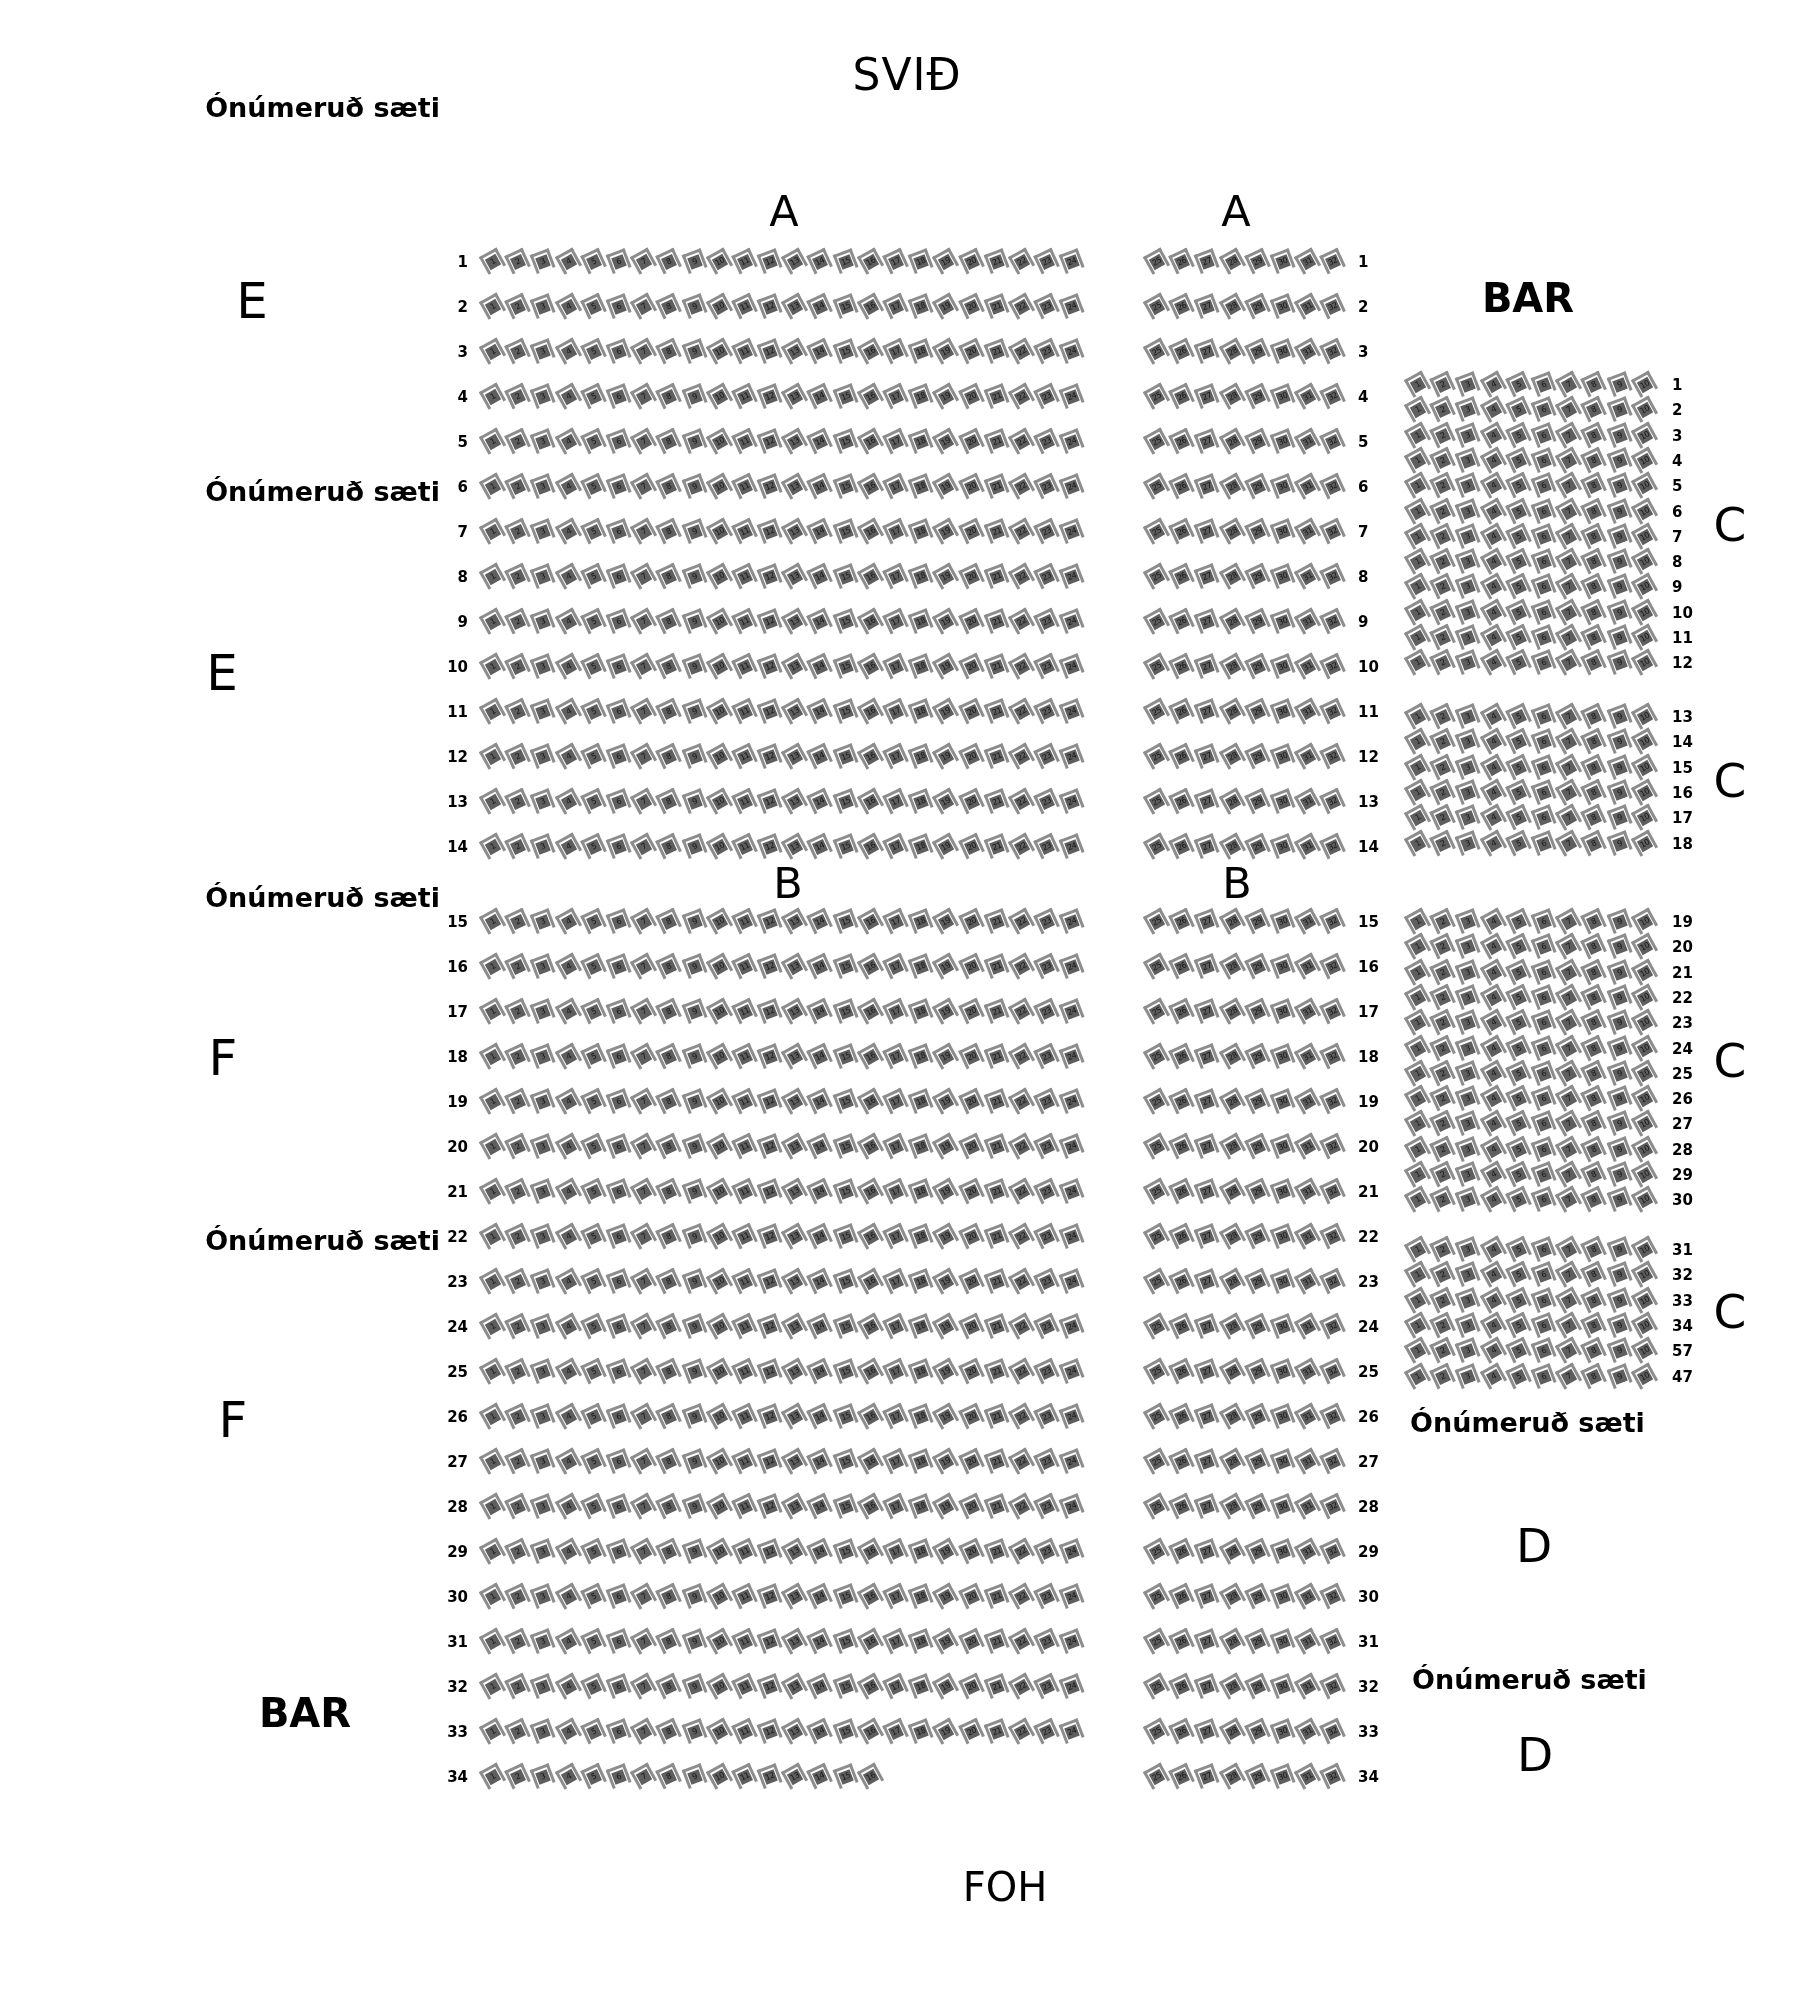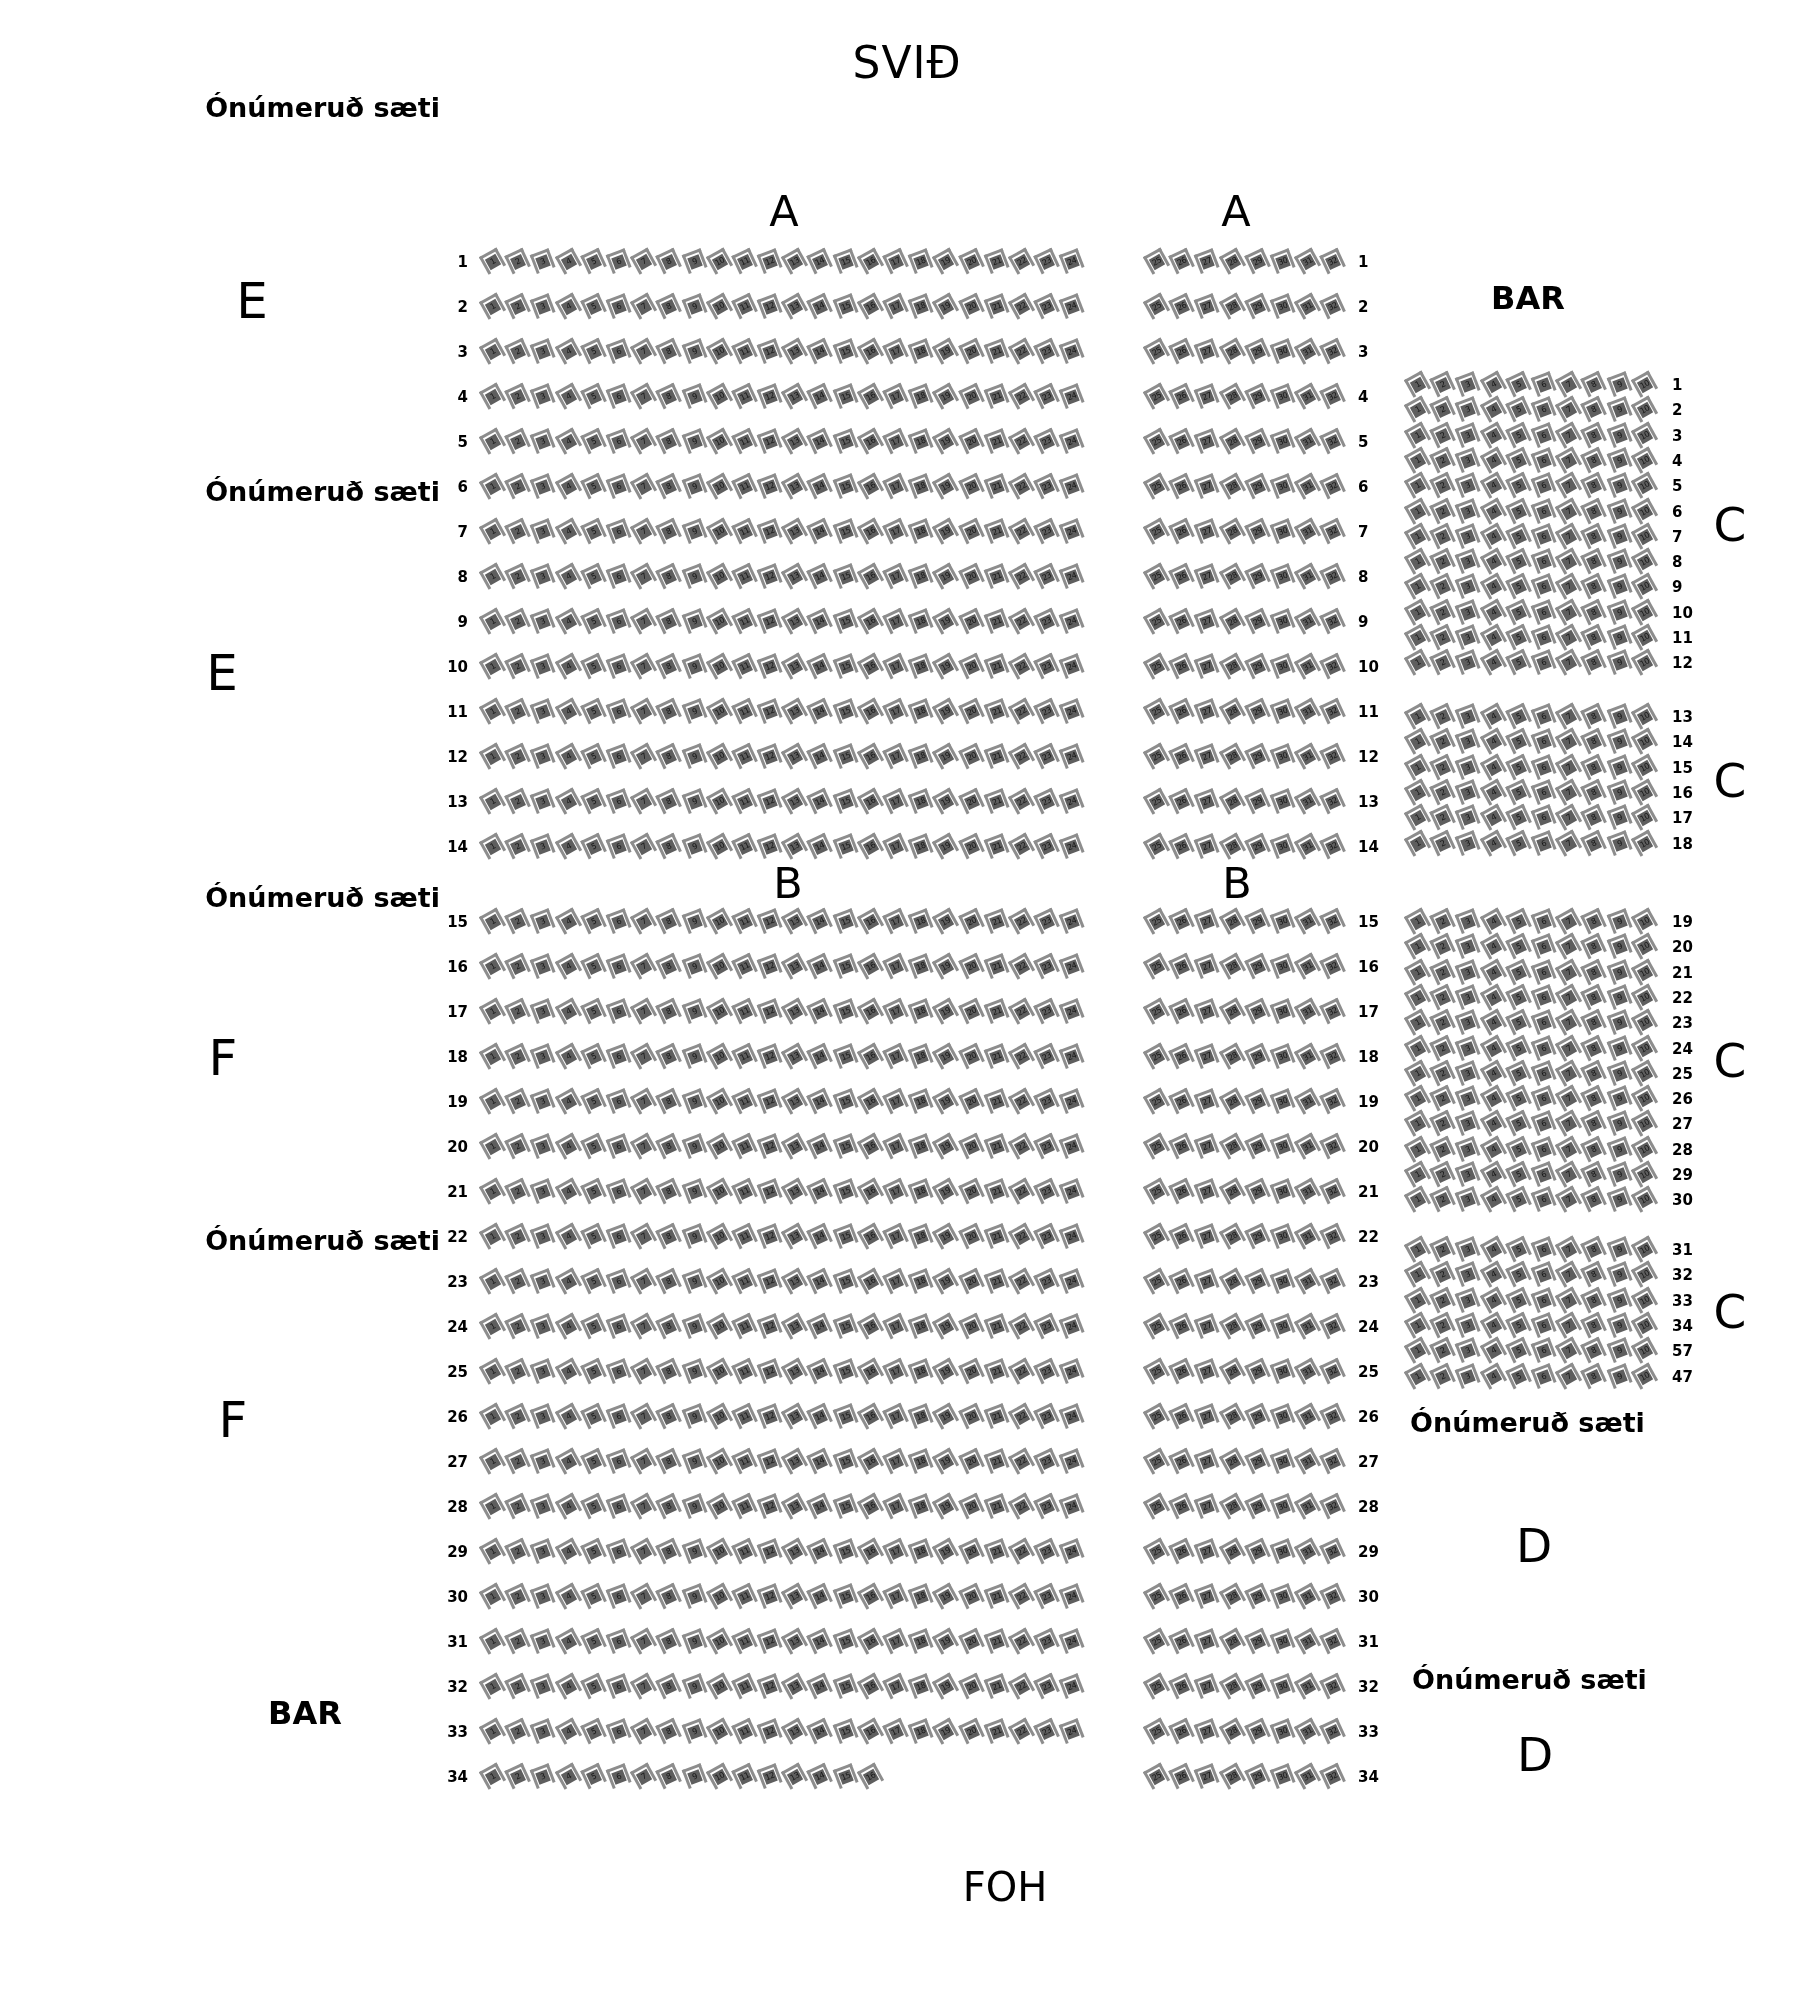--- a/index.html
+++ b/index.html
@@ -6,21 +6,21 @@
   html,body { background:#ffffff; }
   body { font-family:"DejaVu Sans","Liberation Sans",sans-serif; color:#000; }
   #stage-canvas { position:relative; width:1820px; height:1990px; background:#fff; overflow:hidden; }
 
   .lbl { position:absolute; white-space:nowrap; color:#000; }
   .ctr { transform:translate(-50%,-50%); }
   .title { font-size:44px; font-weight:400; letter-spacing:1px; }
   .secAB { font-size:43px; font-weight:400; }
   .secCD { font-size:47px; font-weight:400; }
   .secEF { font-size:50px; font-weight:400; }
-  .bar   { font-size:32px; font-weight:700; }
+  .bar   { font-size:40px; font-weight:700; }
   .foh   { font-size:40px; font-weight:400; }
   .unnum { font-size:27px; font-weight:700; height:30px; line-height:30px; }
   .unnum.ra { text-align:right; }
 
   .row-label { position:absolute; font-size:15px; font-weight:700; height:18px; line-height:18px; }
   .row-label.ra { text-align:right; }
 
   .seat-row { position:absolute; display:flex; column-gap:13.2px; }
   .seat {
     position:relative; width:12px; height:12px; flex:0 0 12px;
@@ -34,21 +34,21 @@
   }
   .r0 { transform:rotate(-21deg); }
   .r1 { transform:rotate(-29deg); }
   .r2 { transform:rotate(-25deg); }
 </style>
 </head>
 <body>
 
 <div id="stage-canvas">
 
-  <div class="lbl ctr title" style="left:907px; top:62px;">SVIÐ</div>
+  <div class="lbl ctr title" style="left:907px; top:74px;">SVIÐ</div>
   <div class="lbl ctr foh" style="left:1005px; top:1887px;">FOH</div>
 
   <div class="lbl ctr secAB" style="left:784px;  top:211px;">A</div>
   <div class="lbl ctr secAB" style="left:1236px; top:211px;">A</div>
   <div class="lbl ctr secAB" style="left:788px;  top:883px;">B</div>
   <div class="lbl ctr secAB" style="left:1237px; top:883px;">B</div>
 
   <div class="lbl ctr secCD" style="left:1730px; top:524px;">C</div>
   <div class="lbl ctr secCD" style="left:1730px; top:780px;">C</div>
   <div class="lbl ctr secCD" style="left:1730px; top:1060px;">C</div>

